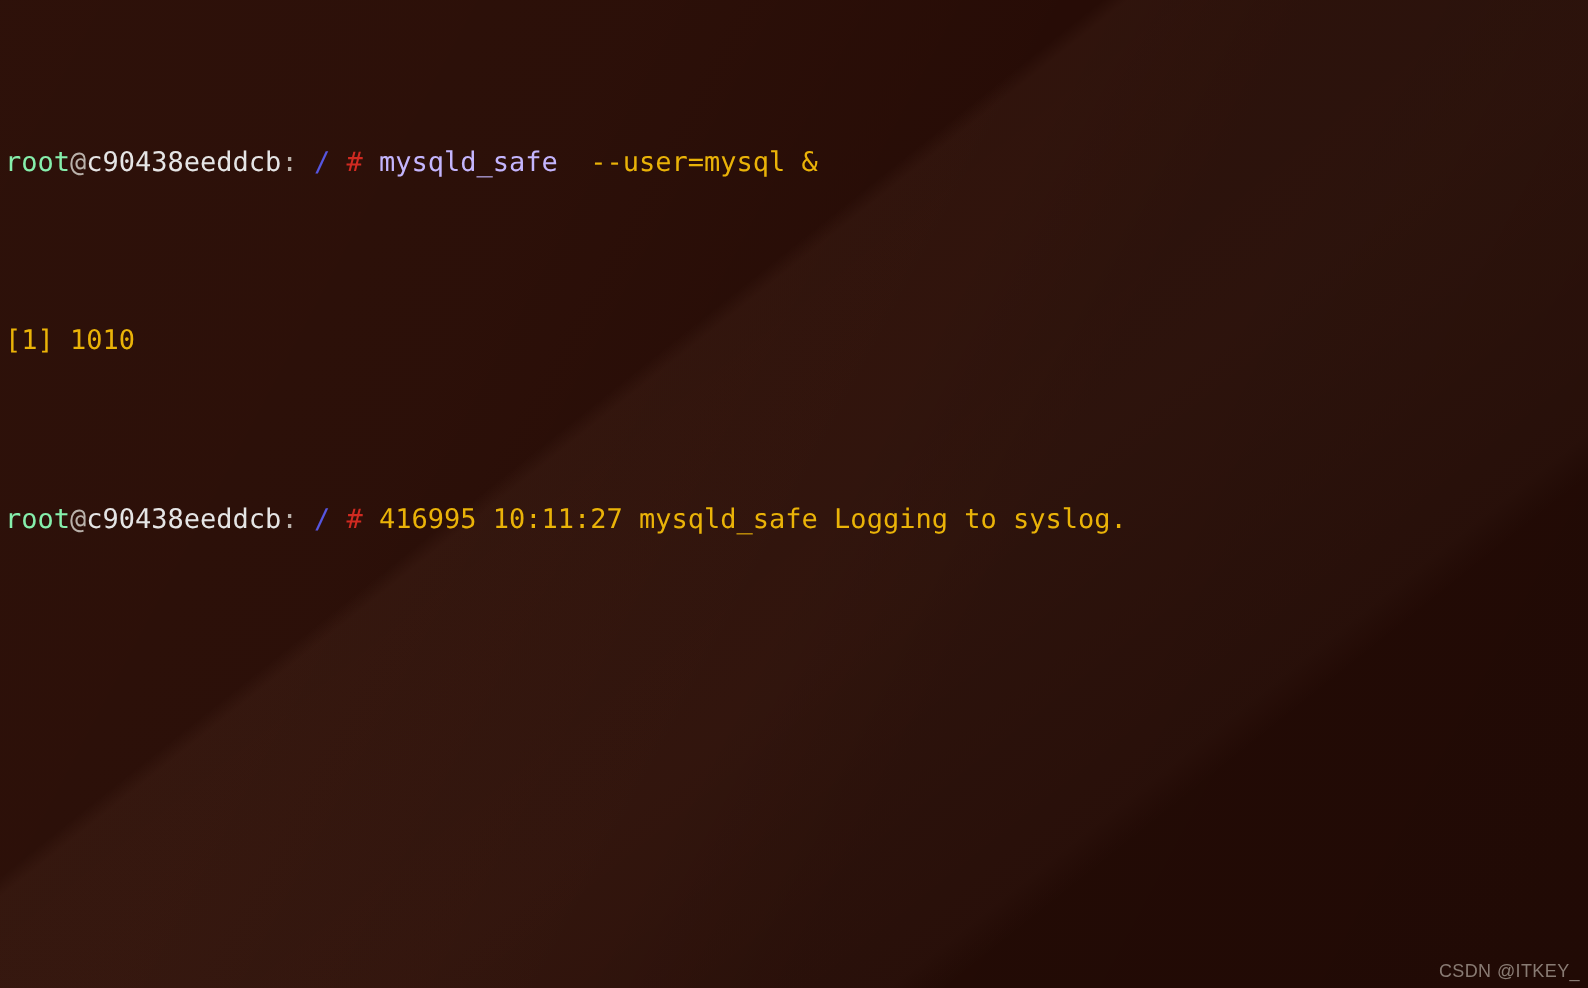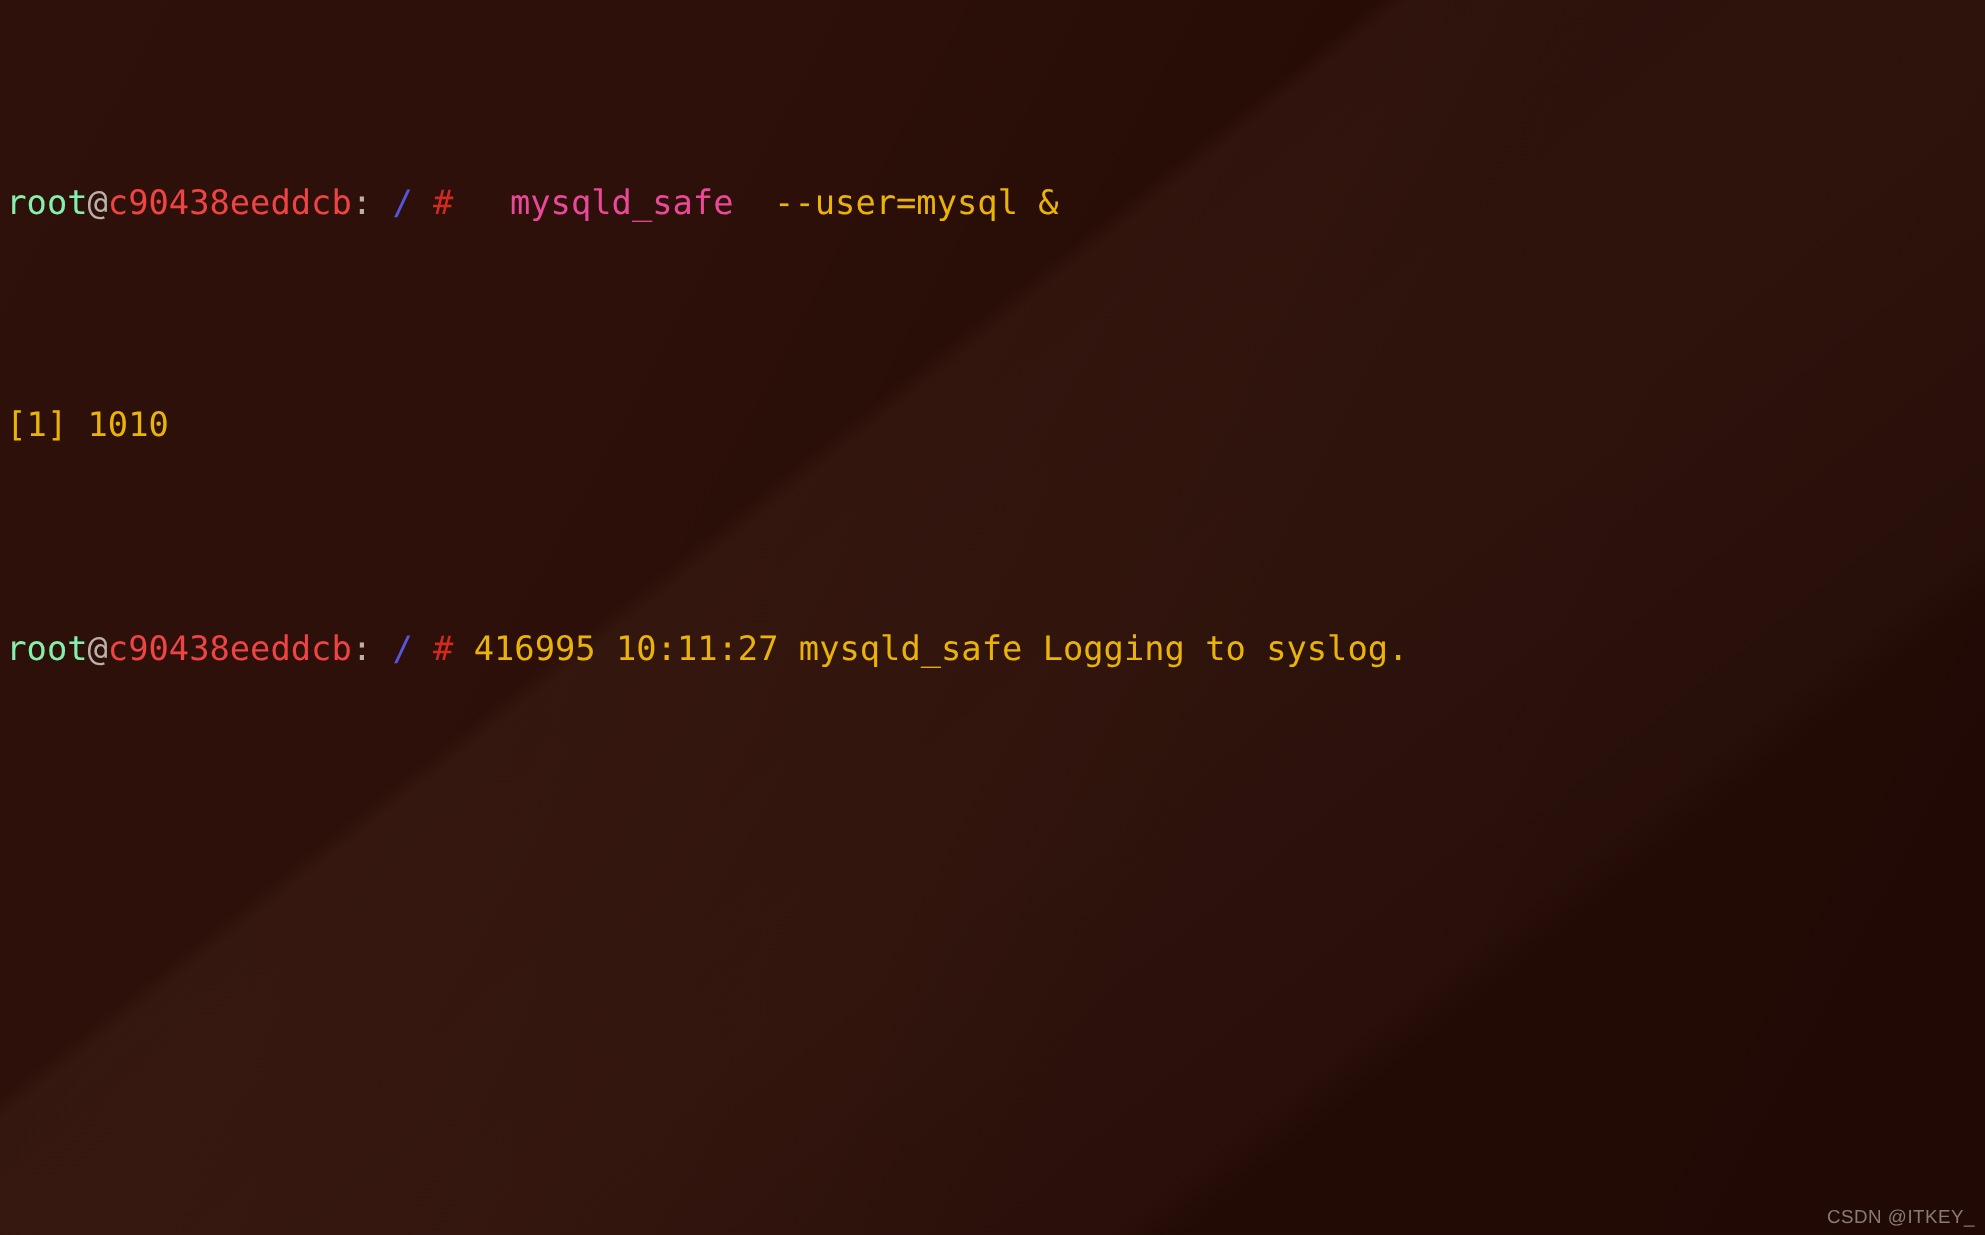--- a/index.html
+++ b/index.html
@@ -75,32 +75,32 @@
     font-variant-ligatures: none;
   }
   .line {
     height: 35.7px;
     white-space: pre;
   }
 
   
   .c-user    { color: #86efac; }          
   .c-at      { color: #b9b1aa; }          
-  .c-host    { color: #ef4444; }          
+  .c-host    { color: #e5e5e5; }          
   .c-path    { color: #5656e0; }          
   .c-hash    { color: #d02a21; }          
-  .c-cmd     { color: #ec4899; margin-left: 29px; }          
+  .c-cmd     { color: #c4b5fd; }          
   .c-out     { color: #eab308; }
 
   .watermark {
     position: absolute;
     right: 8px;
     bottom: 6px;
     font-family: "Liberation Sans", sans-serif;
-    font-size: 15px;
+    font-size: 18px;
     color: #9b8f87;
     letter-spacing: 0.4px;
     opacity: 0.85;
     white-space: pre;
   }
 </style>
 </head>
 <body>
 
 <div id="terminal">

